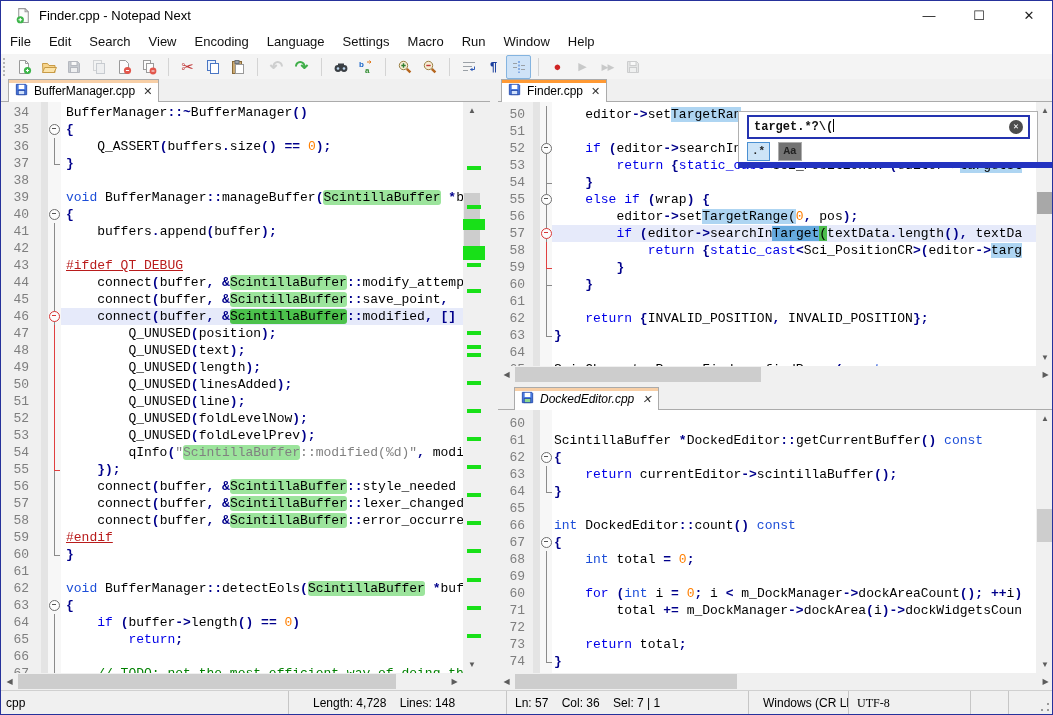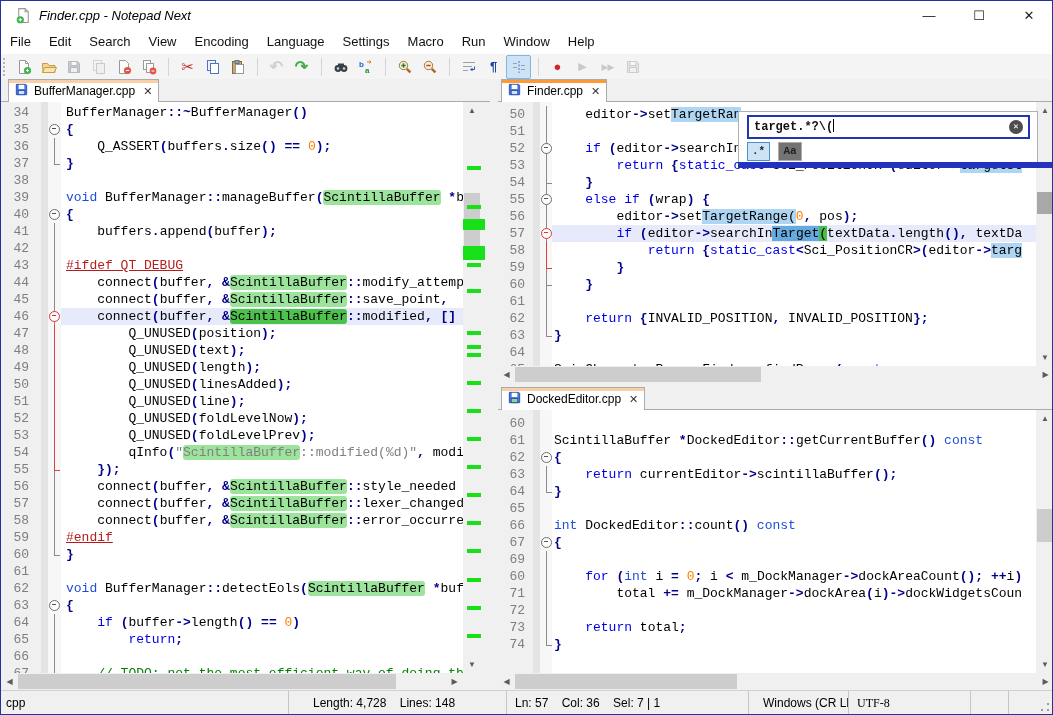--- a/index.html
+++ b/index.html
@@ -1,20 +1,20 @@
 <!DOCTYPE html>
 <html><head>
 <meta charset="utf-8">
 <style>
   html,body{margin:0;padding:0;background:#444;}
   #app{position:relative;width:1053px;height:715px;background:#f0f0f0;overflow:hidden;
        font-family:"Liberation Sans",sans-serif;border:1px solid #26329b;box-sizing:border-box;}
   
   #titlebar{position:absolute;left:0;top:0;width:100%;height:30px;background:#fff;}
-  #title-text{position:absolute;left:38px;top:7px;font-size:13px;color:#000;font-style:italic;}
+  #title-text{position:absolute;left:38px;top:7px;font-size:13px;color:#000;}
   #app-icon{position:absolute;left:14px;top:6px;}
   .wbtn{position:absolute;top:0;width:46px;height:30px;text-align:center;line-height:30px;font-size:13px;color:#222;}
   #btn-min{left:905px}#btn-max{left:955px}#btn-close{left:1005px}
   
   #menubar{position:absolute;left:0;top:30px;width:100%;height:23px;background:#fff;}
   .menu-item{display:inline-block;padding:3px 9px;font-size:13px;color:#111;}
   
   #toolbar{position:absolute;left:0;top:53px;width:100%;height:25px;background:#f4f4f4;border-bottom:1px solid #e3e3e3;display:flex;align-items:center;}
   #tb-grip{width:6px;height:18px;margin-left:2px;border-left:2px dotted #b5b5b5;}
   .tbtn{width:23px;height:22px;display:flex;align-items:center;justify-content:center;margin:0 0px;border:1px solid transparent;border-radius:2px;}
@@ -731,21 +731,21 @@
     <div id="popup-input"><span>target.*?\(</span><span id="caret"></span>
       <div id="popup-clear">✕</div>
     </div>
     <div class="popt active" style="left:8px;width:23px;">.*</div>
     <div class="popt" style="left:39px;width:24px;">Aa</div>
   </div>
   <div id="blue-bar"></div>
 
   <div class="bgcol" style="left:497px;top:382px;width:556px;height:4px;background:#f0f0f0;"></div>
   <div class="tabbar" style="left:497px;top:386px;width:556px;">
-    <div class="tab" style="left:3px;min-width:125px;" id="tab-br">
+    <div class="tab" style="left:16px;min-width:125px;font-style:italic;" id="tab-br">
         <div class="strip" style="background:#f8cfa6"></div>
         <span><svg width="15" height="15" viewBox="0 0 16 16">
             <path d="M2.5 2.5h10l1 1v10h-11z" fill="#4a7ae0" stroke="#2b4fae"></path>
             <rect x="5" y="3" width="6" height="4.5" fill="#fff"></rect>
             <rect x="4.5" y="9" width="7" height="4.5" fill="#8ed98e" stroke="#2b4fae"></rect>
           </svg></span>
         <span class="lbl">DockedEditor.cpp</span>
         <span class="cls">✕</span>
       </div>
   </div>
@@ -802,20 +802,28 @@
         <span class="fold"></span>
         <span class="code"><span class="c-typ">int</span><span> DockedEditor</span><span class="c-op">::</span><span>count</span><span class="c-op">() </span><span class="c-typ">const</span></span>
       </div>
       <div class="row">
         <span class="ln">67</span>
         <span class="bm"></span>
         <span class="fold">
           <i class="fc"></i>
         </span>
         <span class="code"><span class="c-op">{</span></span>
+      </div>
+      <div class="row">
+        <span class="ln">68</span>
+        <span class="bm"></span>
+        <span class="fold">
+          <i class="fv"></i>
+        </span>
+        <span class="code"><span>    </span><span class="c-typ">int</span><span> total </span><span class="c-op">=</span><span> </span><span class="c-num">0</span><span class="c-op">;</span></span>
       </div>
       <div class="row">
         <span class="ln">69</span>
         <span class="bm"></span>
         <span class="fold">
           <i class="fv"></i>
         </span>
         <span class="code"></span>
       </div>
       <div class="row">

